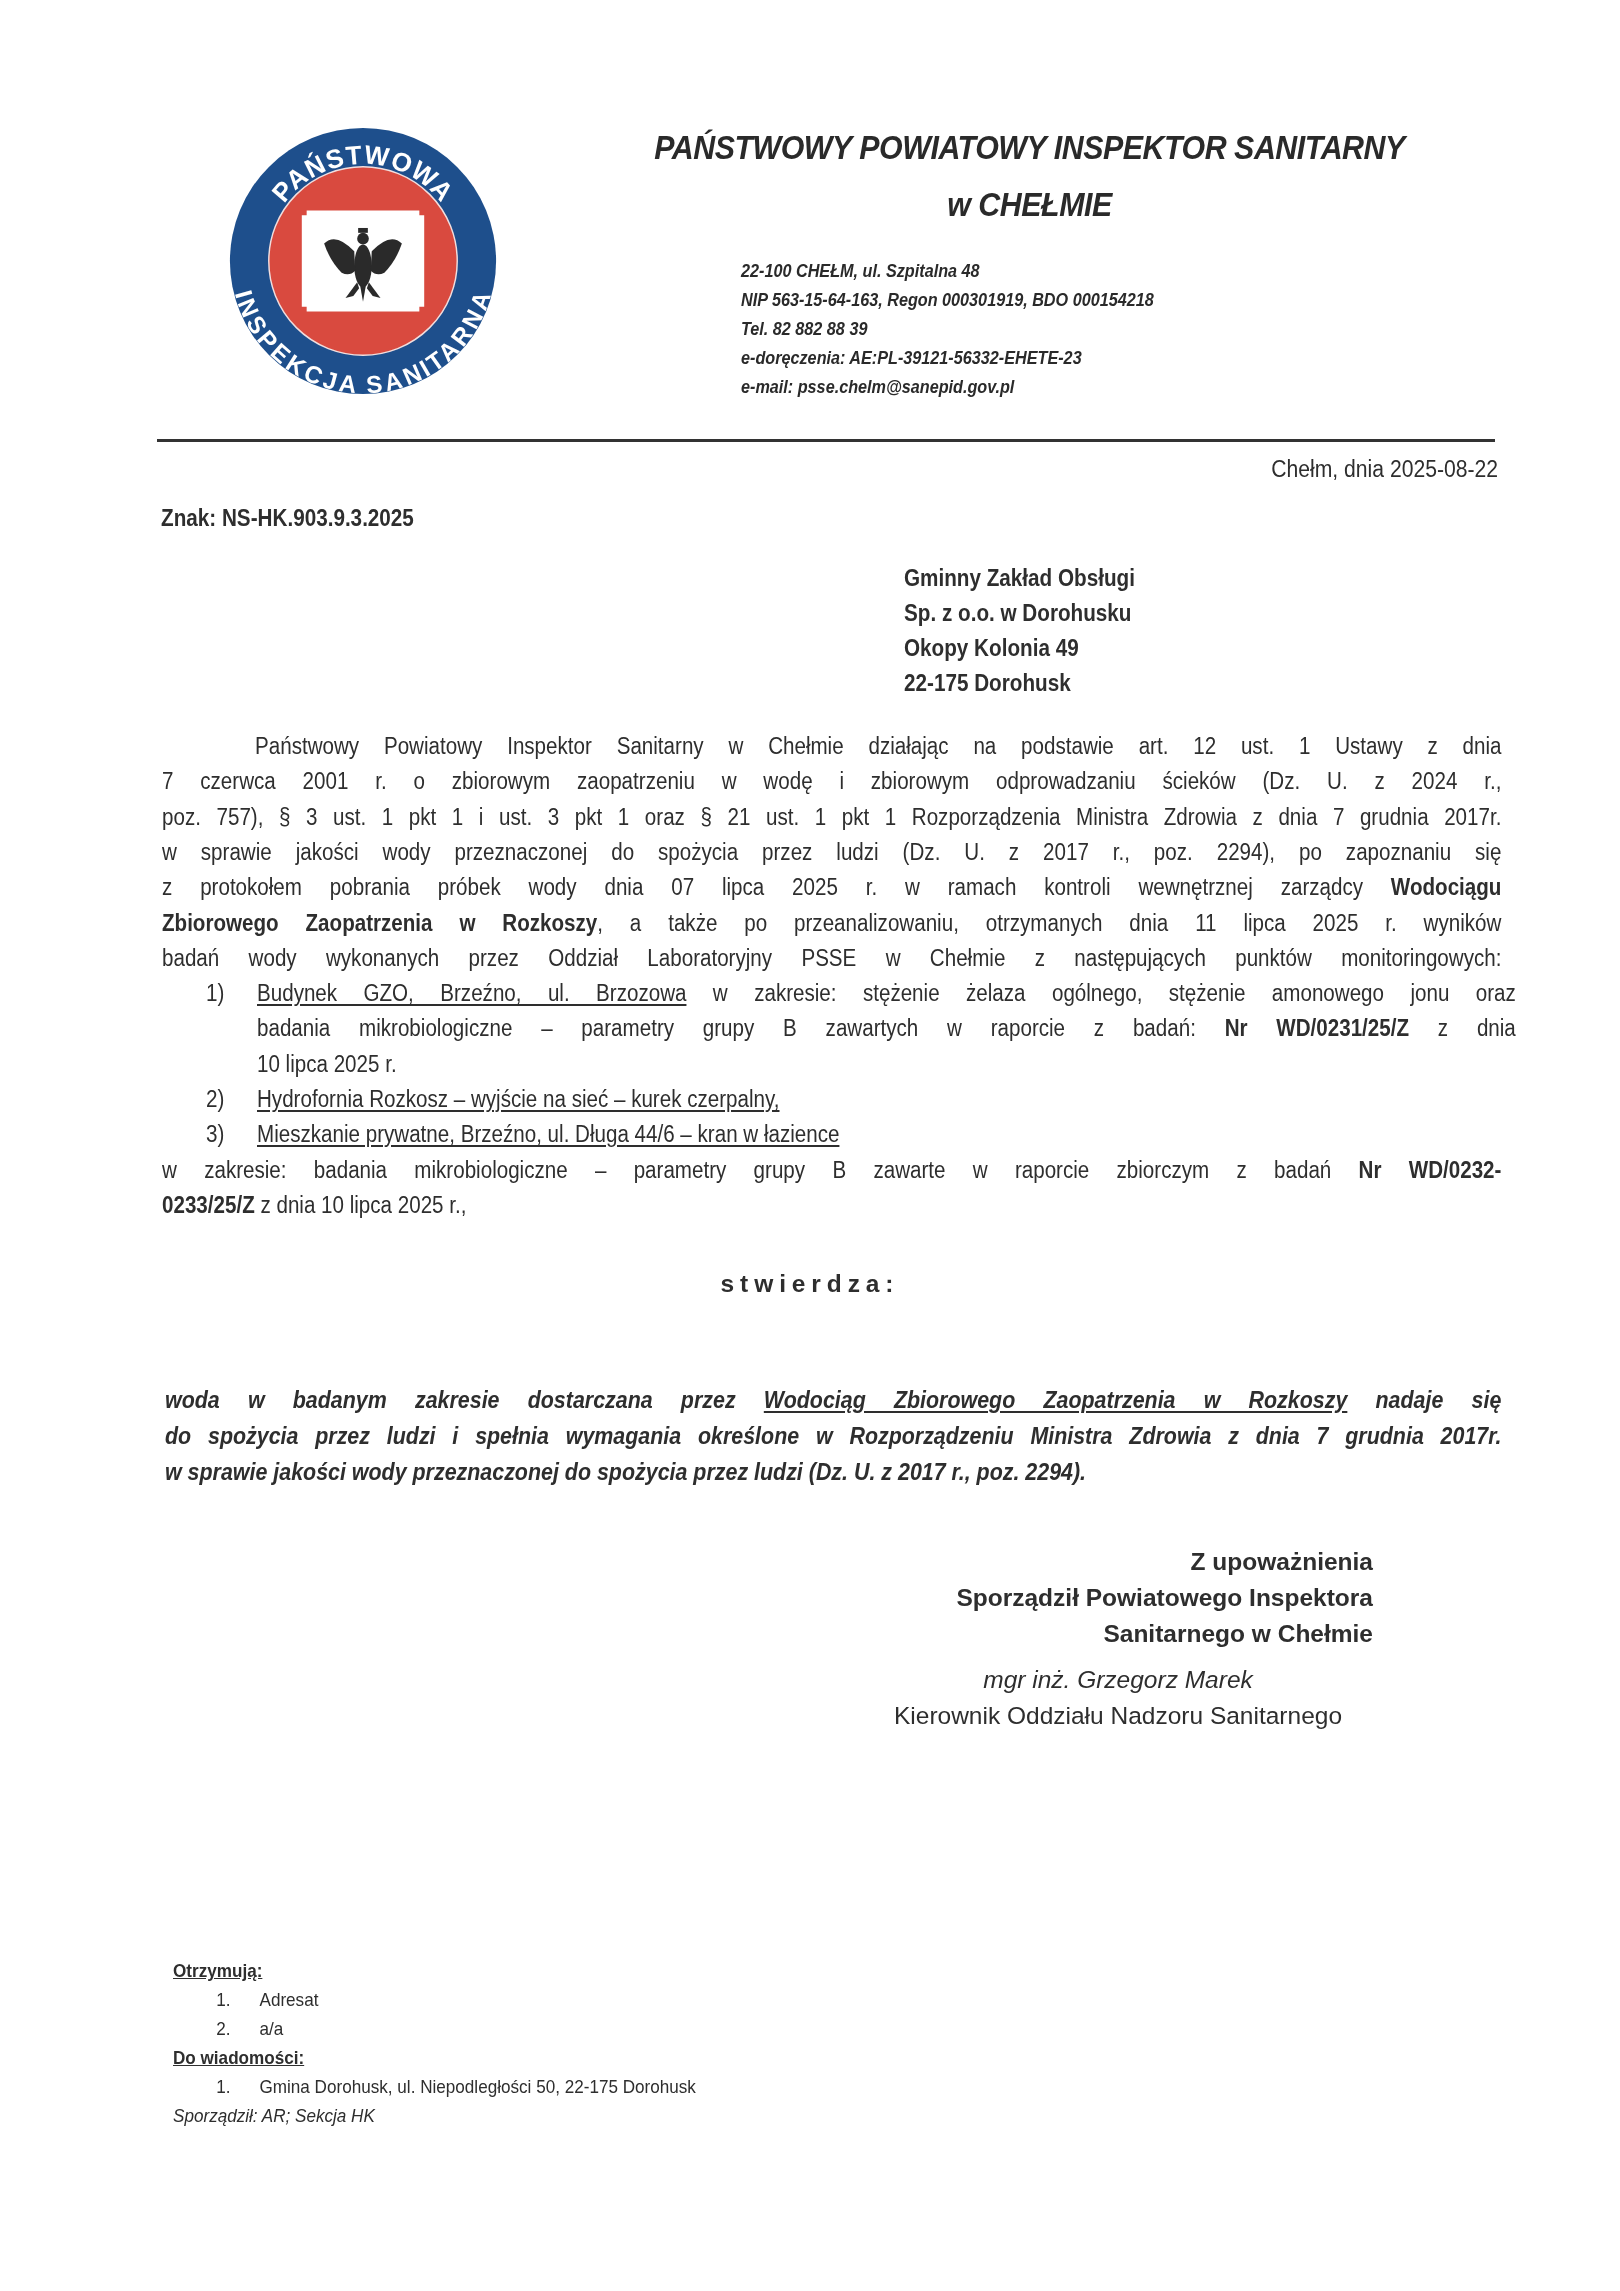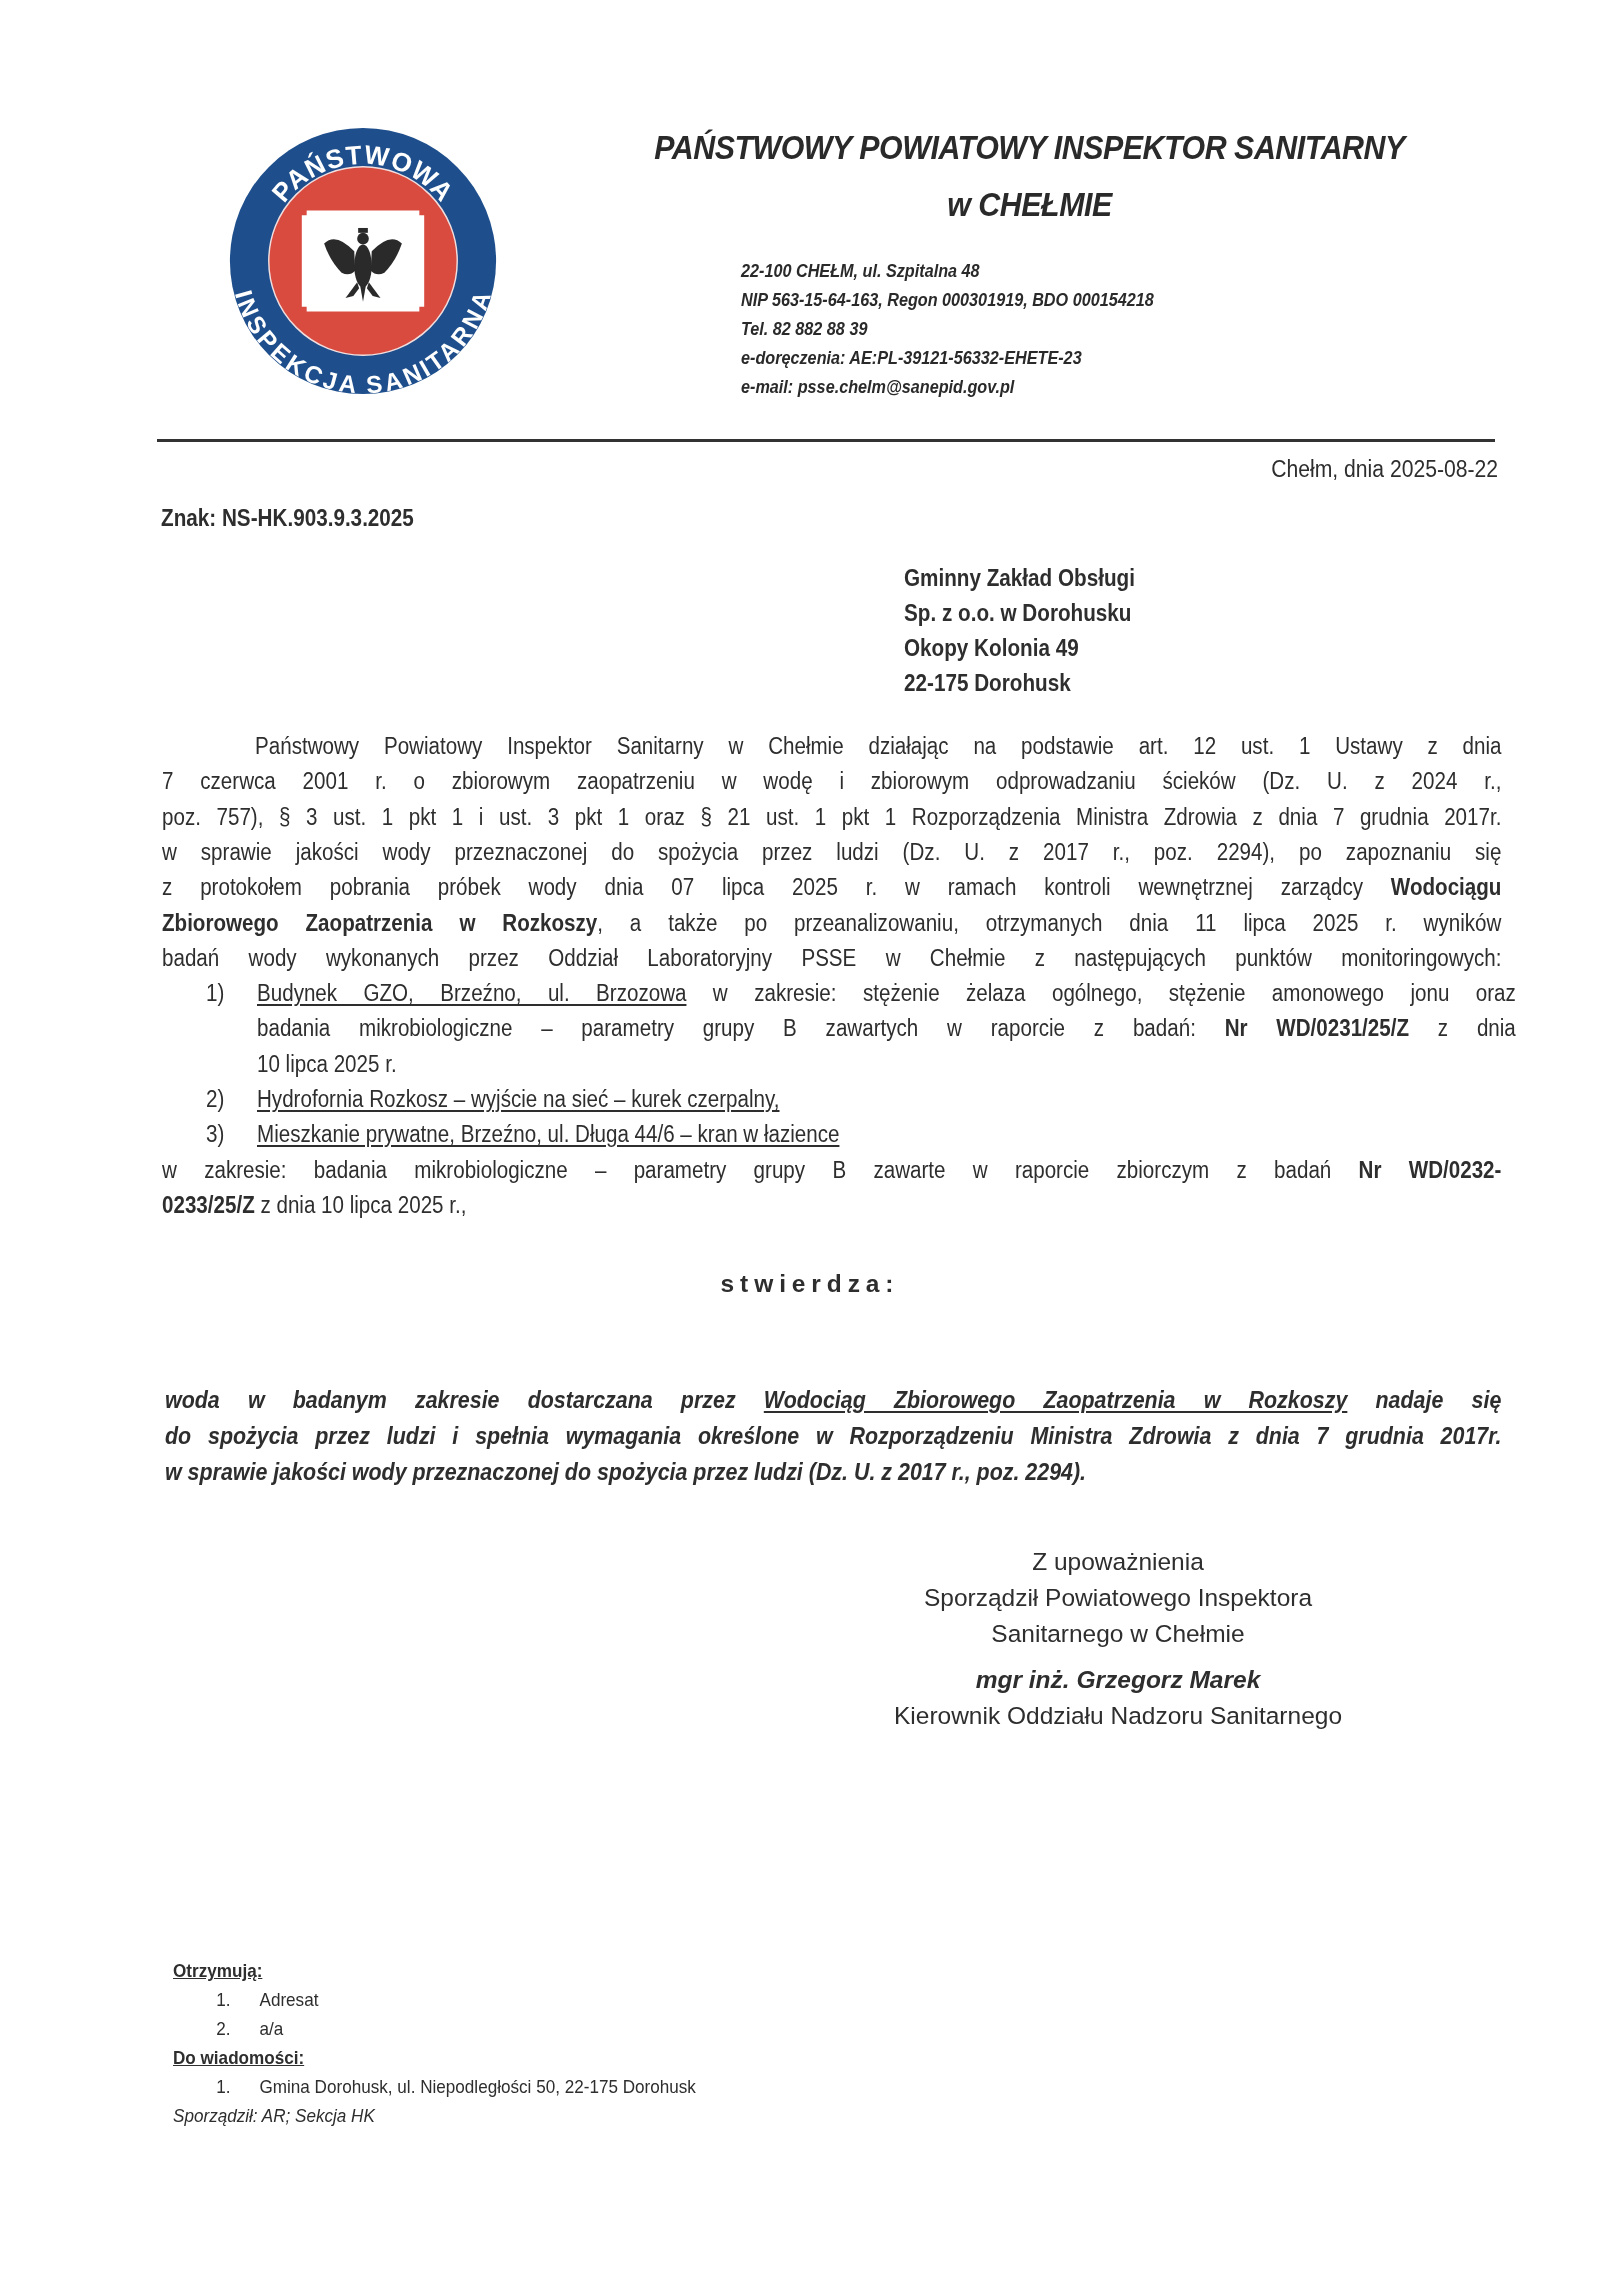--- a/index.html
+++ b/index.html
@@ -34,22 +34,22 @@
   .item-line { position: absolute; left: 257px; width: 1437px; font-size: 23.5px; color: #2e2e2e;
           transform: scaleX(0.876); transform-origin: left top; white-space: nowrap; text-align: justify; text-align-last: justify; }
   .item-line.noj { text-align: left; text-align-last: left; }
 
   #stwierdza { left: 0; width: 1620px; top: 1270px; text-align: center; font-weight: bold; font-size: 24.5px; letter-spacing: 5.9px; color: #2e2e2e; }
   .concl { position: absolute; left: 165px; width: 1529px; font-size: 24.5px; font-weight: bold; font-style: italic; color: #2e2e2e;
            transform: scaleX(0.874); transform-origin: left top; white-space: nowrap; text-align: justify; text-align-last: justify; }
   .concl.noj { text-align: left; text-align-last: left; }
 
   #sig { left: 863px; top: 1544px; width: 510px; text-align: center; font-size: 24.5px; line-height: 36px; color: #2e2e2e; }
-  #sig .b { font-weight: normal; }
-  #sig .bi { font-weight: bold; font-style: italic; }
+  #sig .b { font-weight: bold; text-align: right; }
+  #sig .bi { font-weight: normal; font-style: italic; }
   #sig .i { font-style: italic; }
   #sig .gap { height: 9.8px; }
 
   #footer { left: 173px; top: 1956px; font-size: 18.6px; line-height: 29px; color: #2e2e2e; transform: scaleX(0.92); transform-origin: left top; white-space: nowrap; }
   #footer .hd { font-weight: bold; text-decoration: underline; }
   #footer .li { padding-left: 47px; }
   #footer .li .n { display: inline-block; width: 47px; }
   #footer .it { font-style: italic; }
 </style>
 </head>

